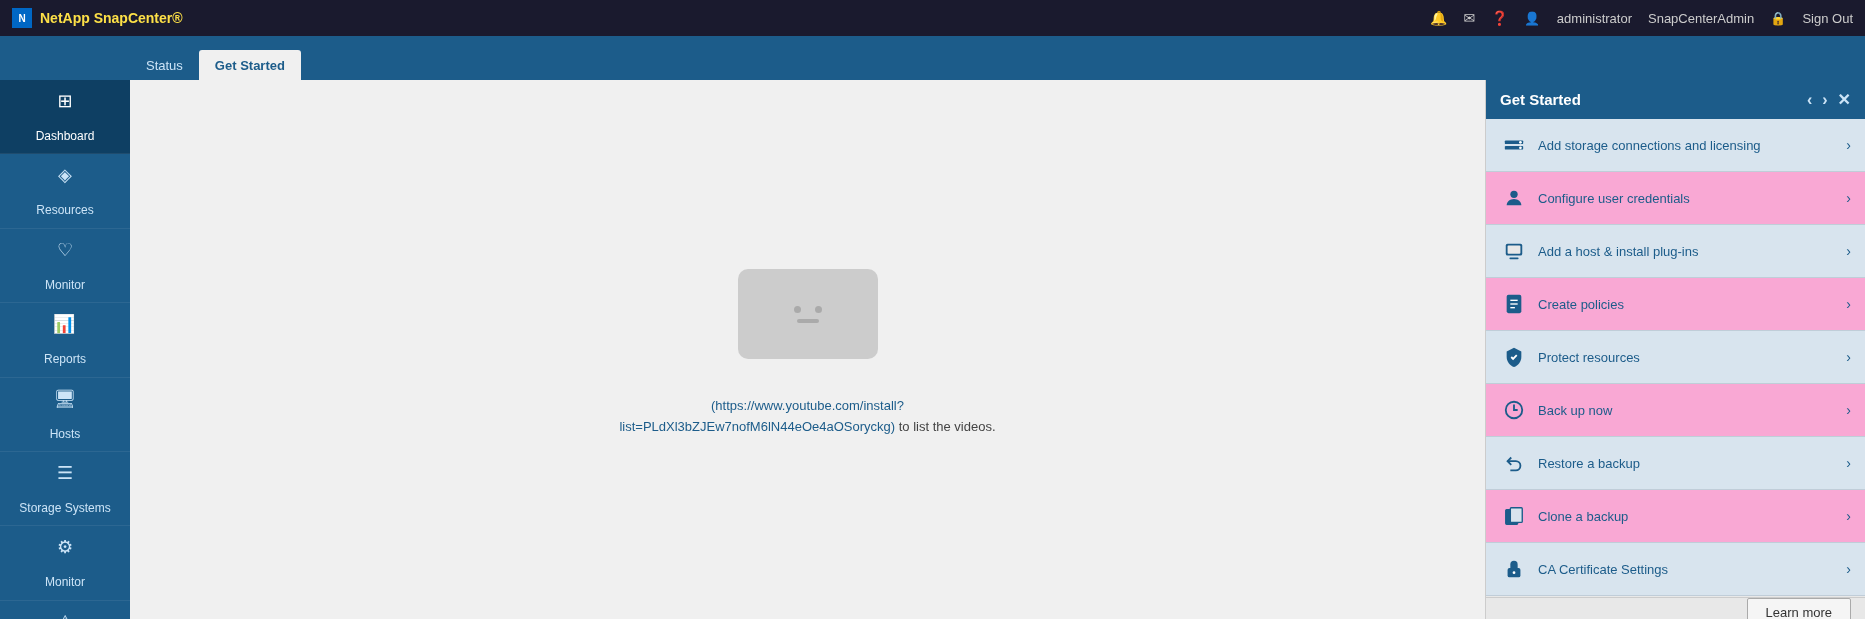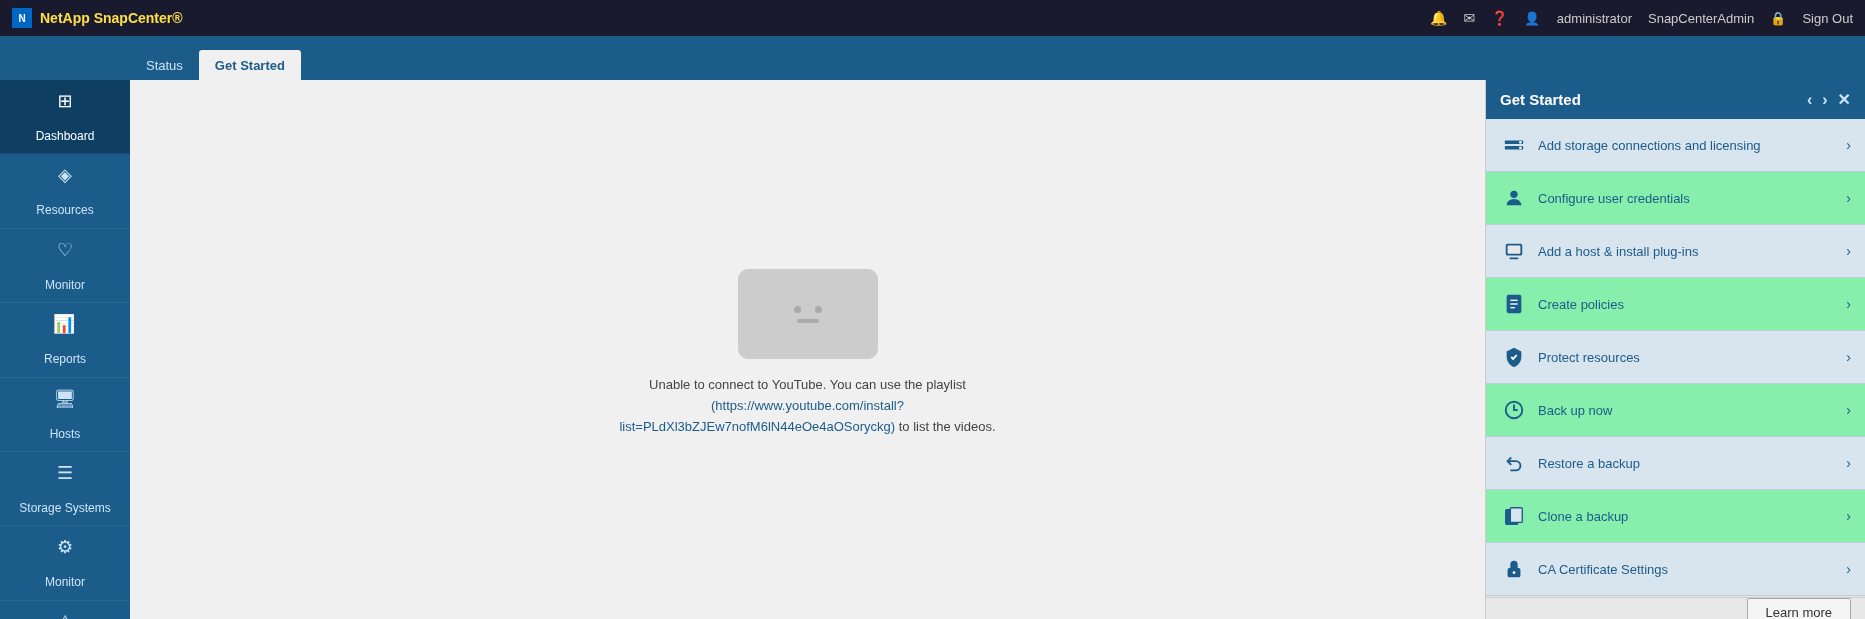--- a/index.html
+++ b/index.html
@@ -196,21 +196,21 @@
     .right-panel-header-controls span {
       cursor: pointer;
       font-size: 16px;
       color: #cce4f7;
     }
     .panel-items {
       flex: 1;
       overflow-y: auto;
     }
     .panel-item {
-      background: #86efac;
+      background: #f9a8d4;
       border-bottom: 1px solid #c0cdd8;
       display: flex;
       align-items: center;
       padding: 12px 14px;
       cursor: pointer;
       gap: 10px;
     }
     .panel-item:nth-child(odd) { background: #d8e4ee; }
     .panel-item-icon {
       width: 28px;
@@ -320,21 +320,20 @@
     <div class="video-placeholder">
       <div class="video-face">
         <div class="video-eyes">
           <div class="video-eye"></div>
           <div class="video-eye"></div>
         </div>
         <div class="video-mouth"></div>
       </div>
     </div>
     <div class="youtube-message">
-      <span>Unable to connect to YouTube. You can use the playlist</span>
       <br>
       <a class="youtube-link" href="#">(https://www.youtube.com/install?list=PLdXl3bZJEw7nofM6lN44eOe4aOSoryckg)</a>
       <span>to list the videos.</span>
     </div>
   </div>
 
   <div class="right-panel">
     <div class="right-panel-header">
       <span>Get Started</span>
       <div class="right-panel-header-controls">

